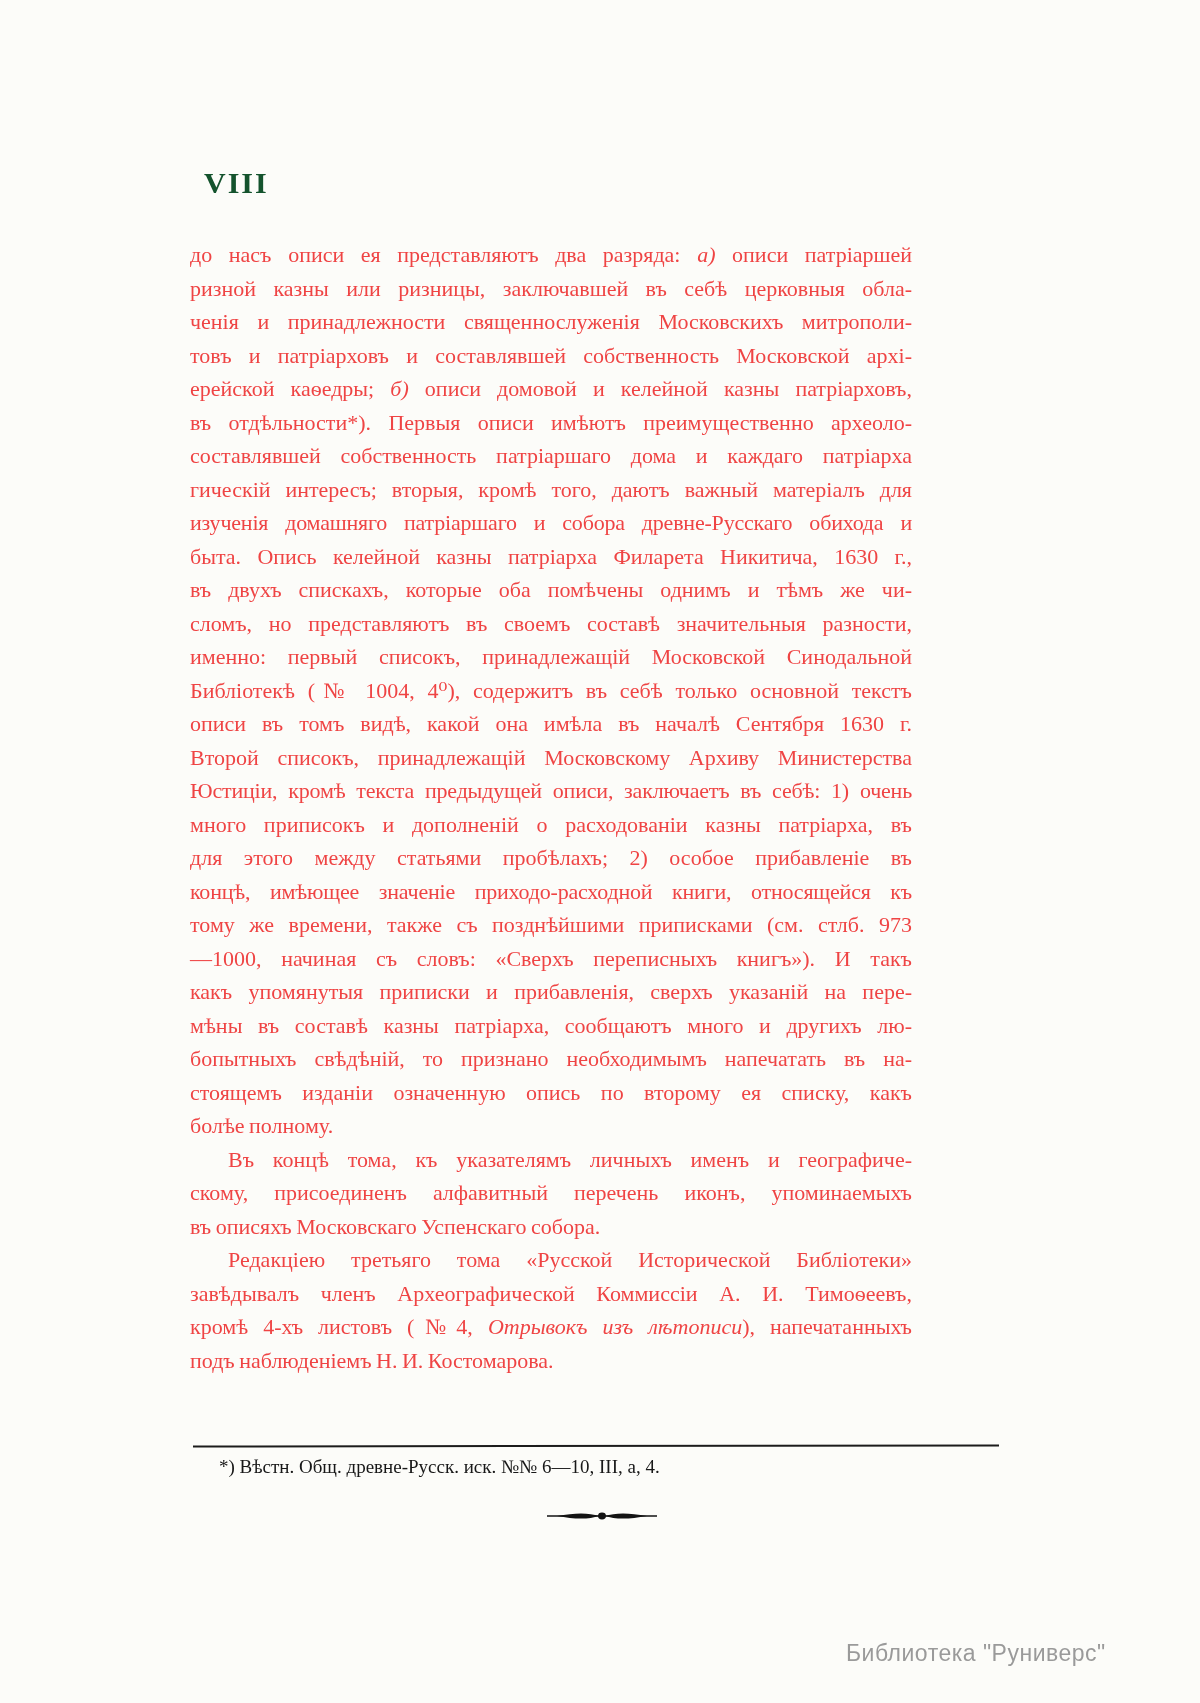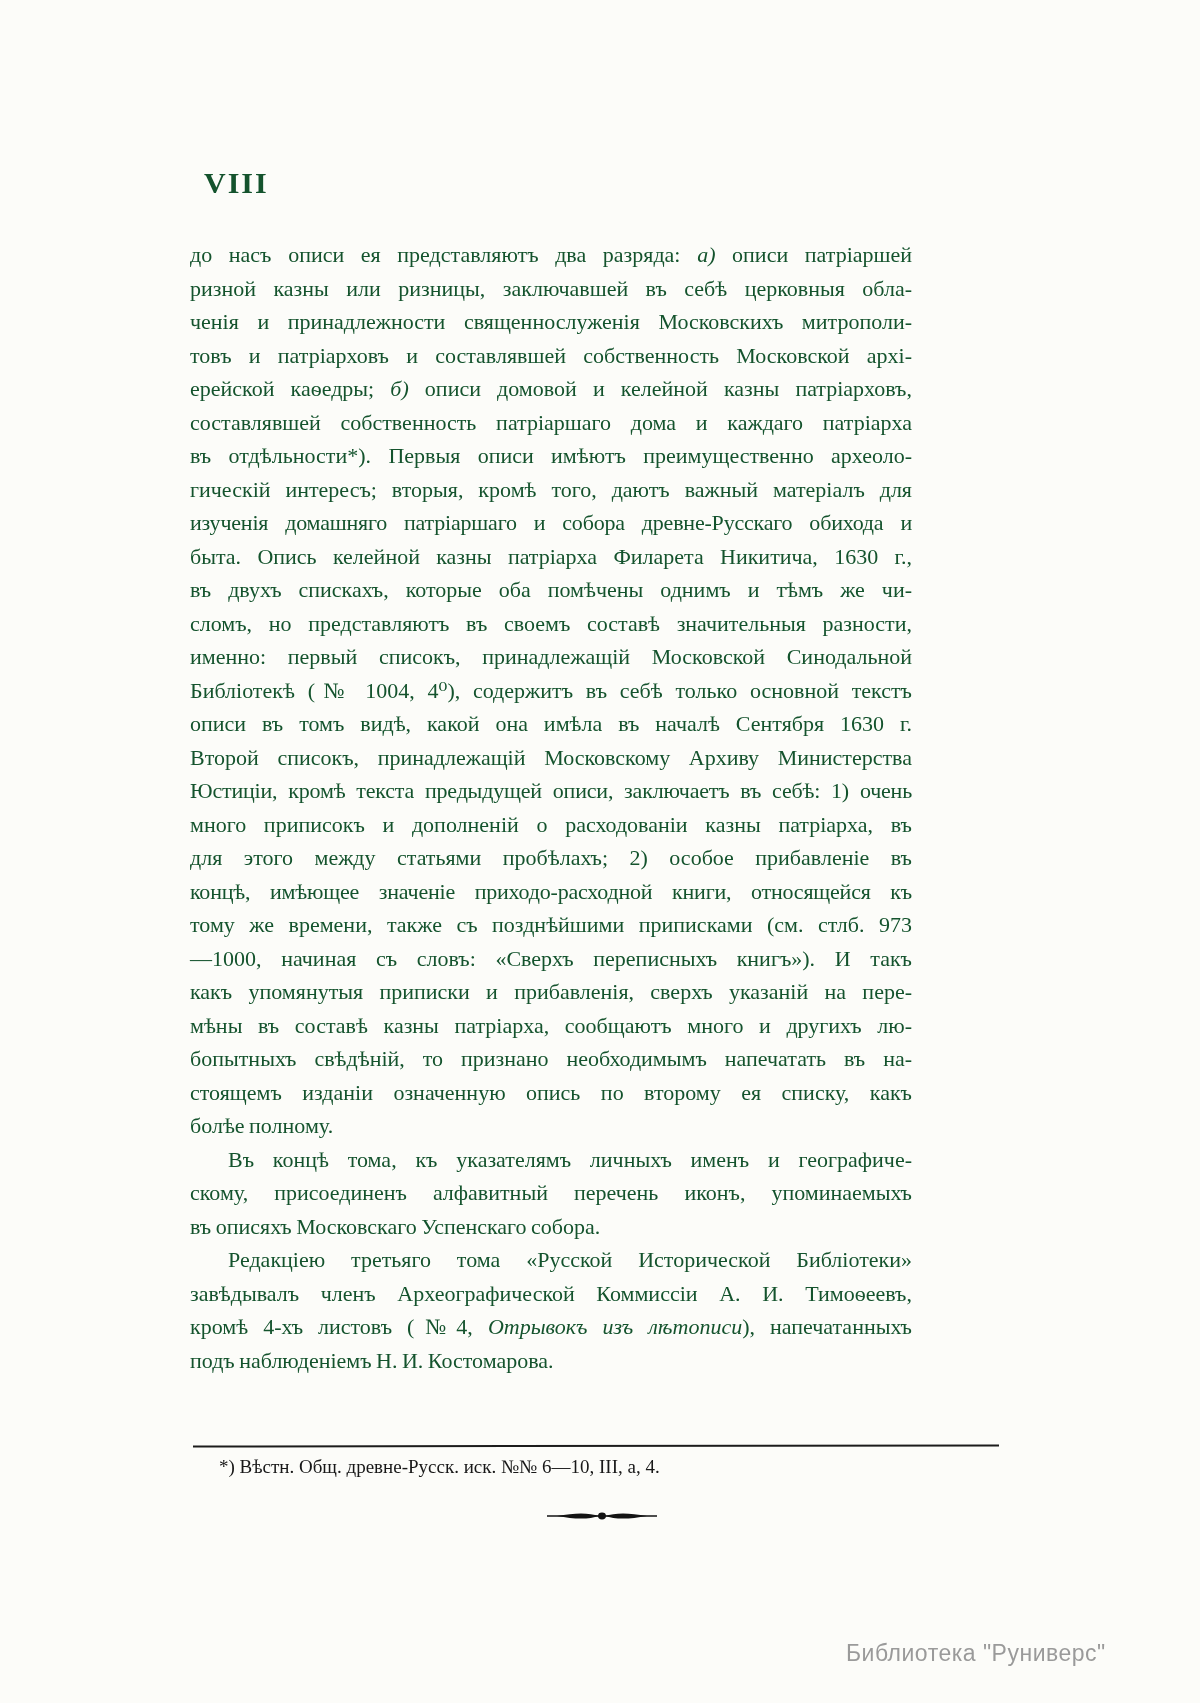--- a/index.html
+++ b/index.html
@@ -24,21 +24,21 @@
     font-weight: bold;
     letter-spacing: 2px;
     color: #14532d;
   }
   .body-text {
     position: absolute;
     left: 190px;
     top: 238px;
     width: 722px;
     font-size: 22px;
-    color: #14532d;
+    color: #ef4444;
   }
   .line {
     height: 33.5px;
     line-height: 33.5px;
     text-align: justify;
     text-align-last: justify;
     word-spacing: -1px;
     white-space: normal;
     overflow: visible;
   }
@@ -95,22 +95,22 @@
 <div class="page">
 
   <div class="page-number">VIII</div>
 
   <div class="body-text">
       <div class="line"><span>до насъ описи ея представляютъ два разряда: </span><span class="it">а)</span><span> описи патріаршей</span></div>
       <div class="line"><span>ризной казны или ризницы, заключавшей въ себѣ церковныя обла-</span></div>
       <div class="line"><span>ченія и принадлежности священнослуженія Московскихъ митрополи-</span></div>
       <div class="line"><span>товъ и патріарховъ и составлявшей собственность Московской архі-</span></div>
       <div class="line"><span>ерейской каѳедры; </span><span class="it">б)</span><span> описи домовой и келейной казны патріарховъ,</span></div>
+      <div class="line"><span>въ отдѣльности*). Первыя описи имѣютъ преимущественно археоло-</span></div>
       <div class="line"><span>составлявшей собственность патріаршаго дома и каждаго патріарха</span></div>
-      <div class="line"><span>въ отдѣльности*). Первыя описи имѣютъ преимущественно археоло-</span></div>
       <div class="line"><span>гическій интересъ; вторыя, кромѣ того, даютъ важный матеріалъ для</span></div>
       <div class="line tight"><span>изученія домашняго патріаршаго и собора древне-Русскаго обихода и</span></div>
       <div class="line"><span>быта. Опись келейной казны патріарха Филарета Никитича, 1630 г.,</span></div>
       <div class="line"><span>въ двухъ спискахъ, которые оба помѣчены однимъ и тѣмъ же чи-</span></div>
       <div class="line"><span>сломъ, но представляютъ въ своемъ составѣ значительныя разности,</span></div>
       <div class="line"><span>именно: первый списокъ, принадлежащій Московской Синодальной</span></div>
       <div class="line"><span>Библіотекѣ (№ 1004, 4⁰), содержитъ въ себѣ только основной текстъ</span></div>
       <div class="line"><span>описи въ томъ видѣ, какой она имѣла въ началѣ Сентября 1630 г.</span></div>
       <div class="line"><span>Второй списокъ, принадлежащій Московскому Архиву Министерства</span></div>
       <div class="line tight"><span>Юстиціи, кромѣ текста предыдущей описи, заключаетъ въ себѣ: 1) очень</span></div>

